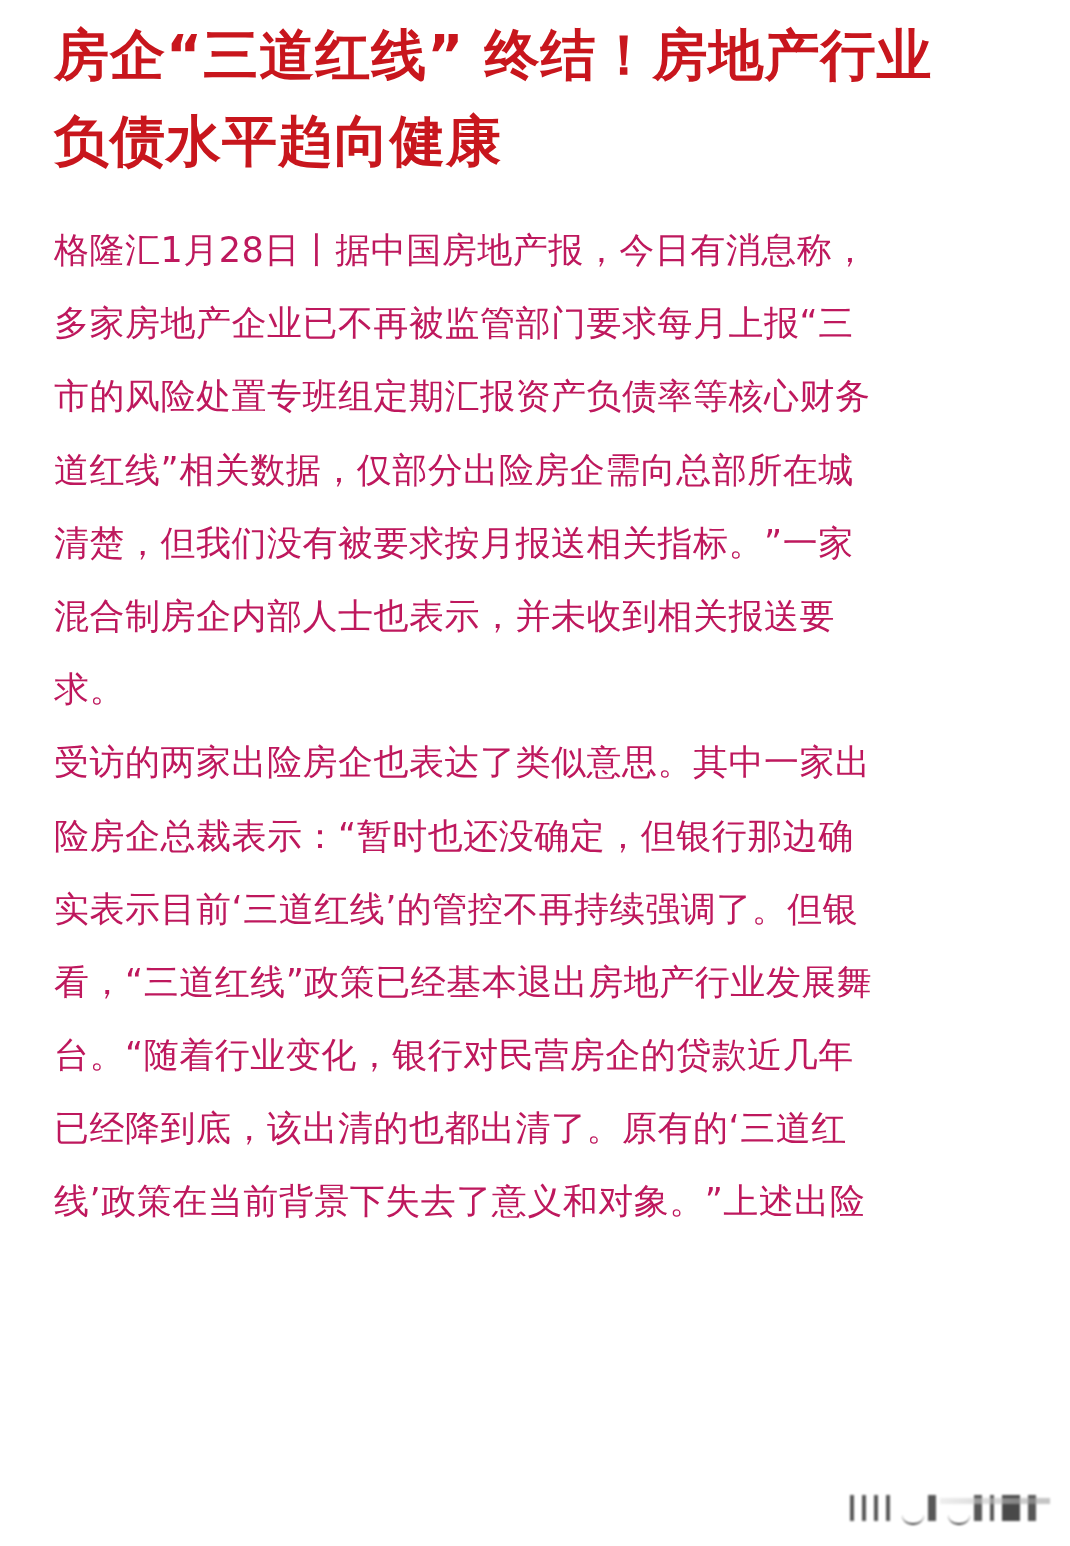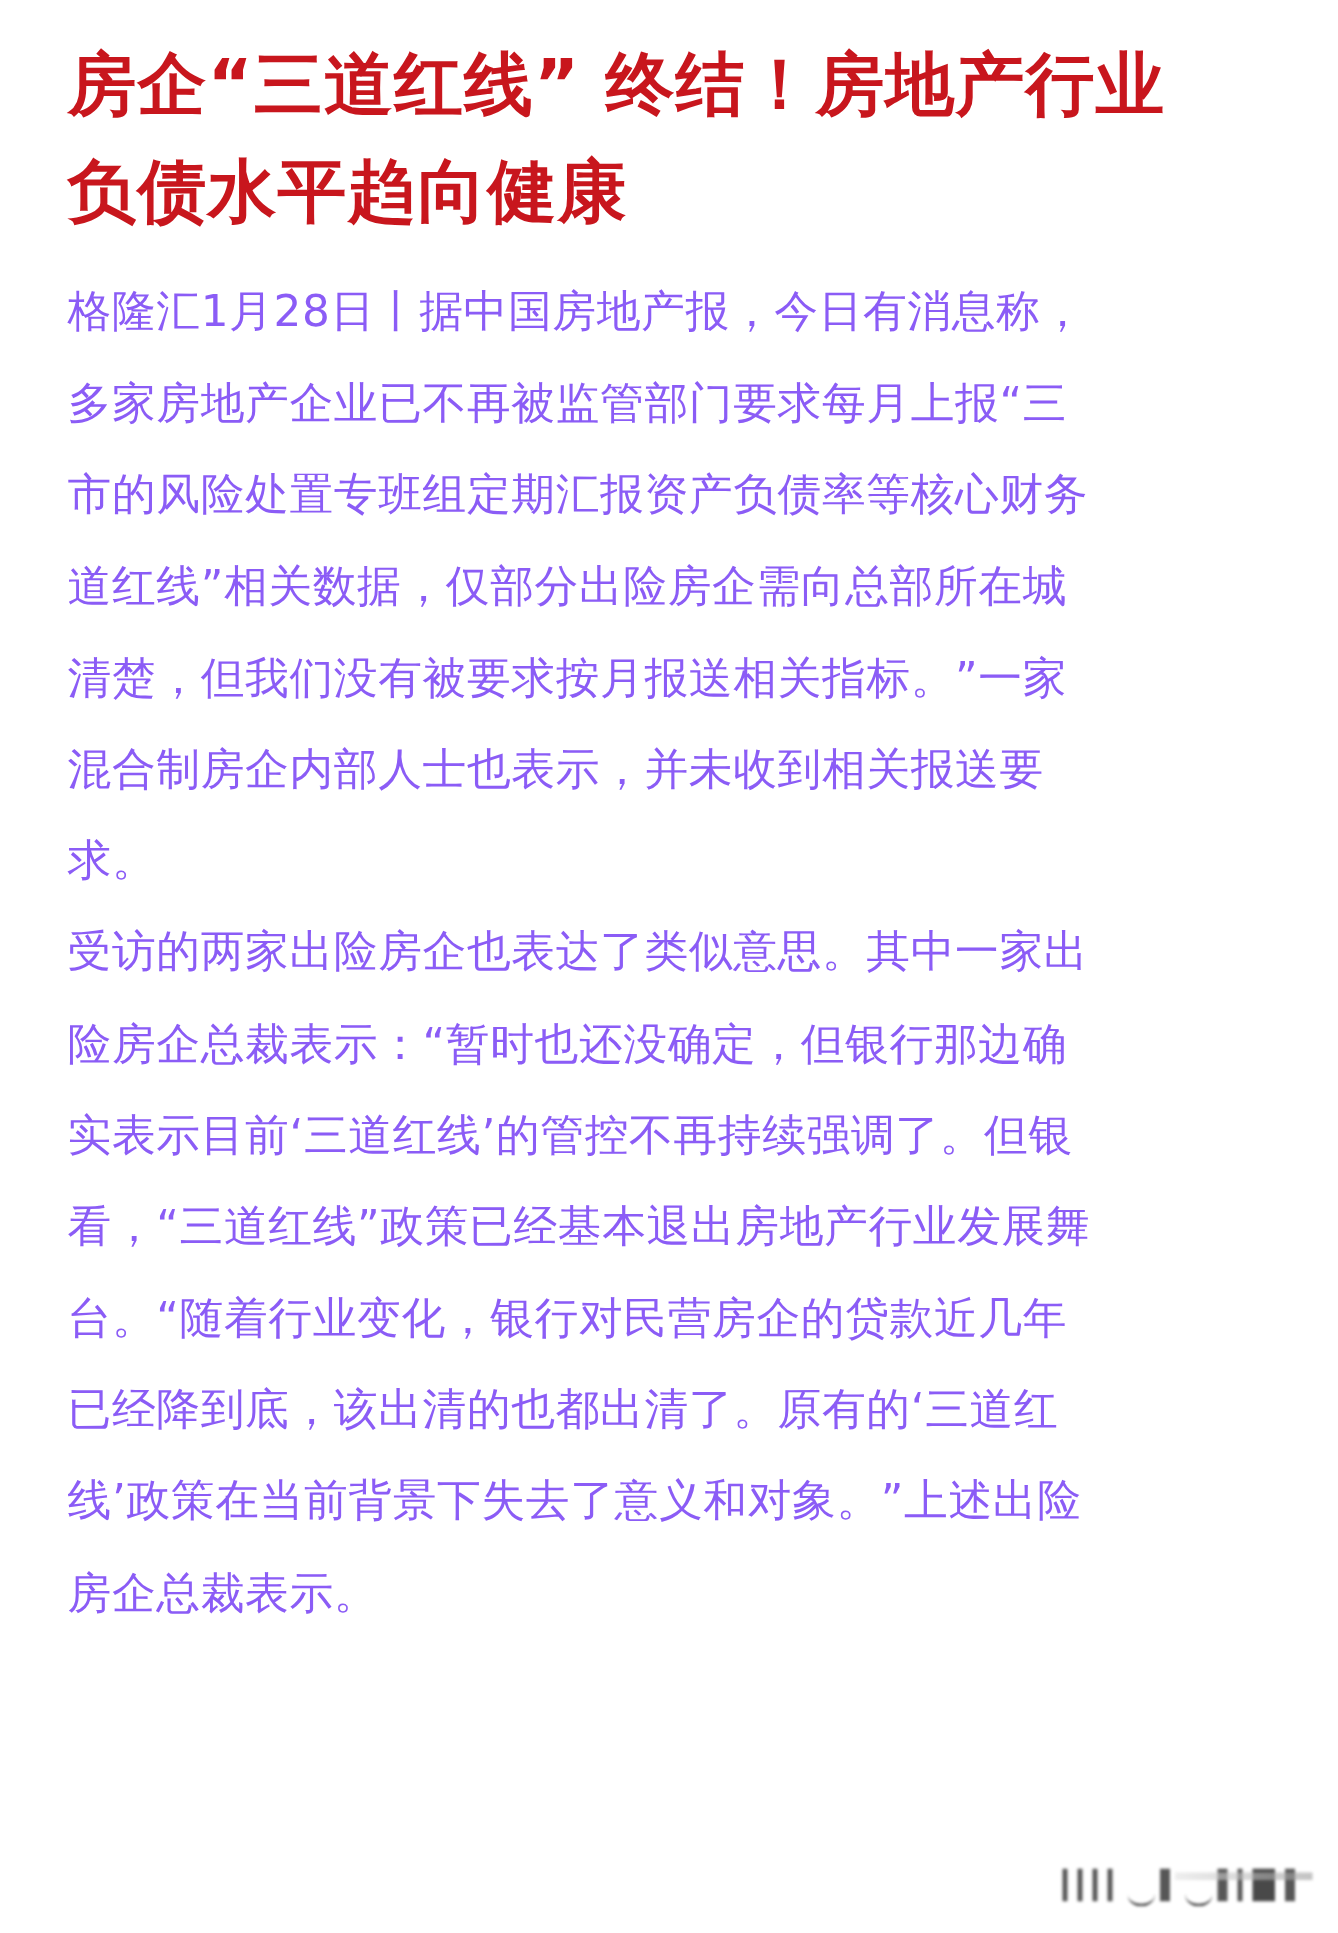--- a/index.html
+++ b/index.html
@@ -18,39 +18,39 @@
       position: absolute;
       left: 0;
       top: 0;
       width: 1070px;
       height: 1546px;
       background: #ffffff;
     }
     .title {
       position: absolute;
       left: 54px;
-      top: 24px;
+      top: 12px;
       width: 990px;
       margin: 0;
       color: #C8161D;
       font-weight: bold;
       font-size: 55px;
       line-height: 86px;
       letter-spacing: 1px;
     }
     .title-line {
       display: block;
       white-space: nowrap;
     }
     .body-text {
       position: absolute;
       left: 54px;
       top: 214px;
       width: 990px;
-      color: #8b5cf6;
+      color: #be185d;
       font-size: 35px;
       line-height: 73.2px;
       letter-spacing: 0.5px;
     }
     .text-line {
       display: block;
       white-space: nowrap;
       height: 73.2px;
     }
     .watermark {
@@ -113,21 +113,20 @@
     <span class="text-line">清楚，但我们没有被要求按月报送相关指标。”一家</span>
     <span class="text-line">混合制房企内部人士也表示，并未收到相关报送要</span>
     <span class="text-line">求。</span>
     <span class="text-line">受访的两家出险房企也表达了类似意思。其中一家出</span>
     <span class="text-line">险房企总裁表示：“暂时也还没确定，但银行那边确</span>
     <span class="text-line">实表示目前‘三道红线’的管控不再持续强调了。但银</span>
     <span class="text-line">看，“三道红线”政策已经基本退出房地产行业发展舞</span>
     <span class="text-line">台。“随着行业变化，银行对民营房企的贷款近几年</span>
     <span class="text-line">已经降到底，该出清的也都出清了。原有的‘三道红</span>
     <span class="text-line">线’政策在当前背景下失去了意义和对象。”上述出险</span>
-    <span class="text-line">房企总裁表示。</span>
   </div>
 
   <div class="watermark">
     <span class="wm-stripe"></span>
     <span class="wm-bar thin"></span>
     <span class="wm-bar thin"></span>
     <span class="wm-bar thin"></span>
     <span class="wm-bar thin"></span>
     <span class="wm-gap"></span>
     <span class="wm-bar mid"></span>

